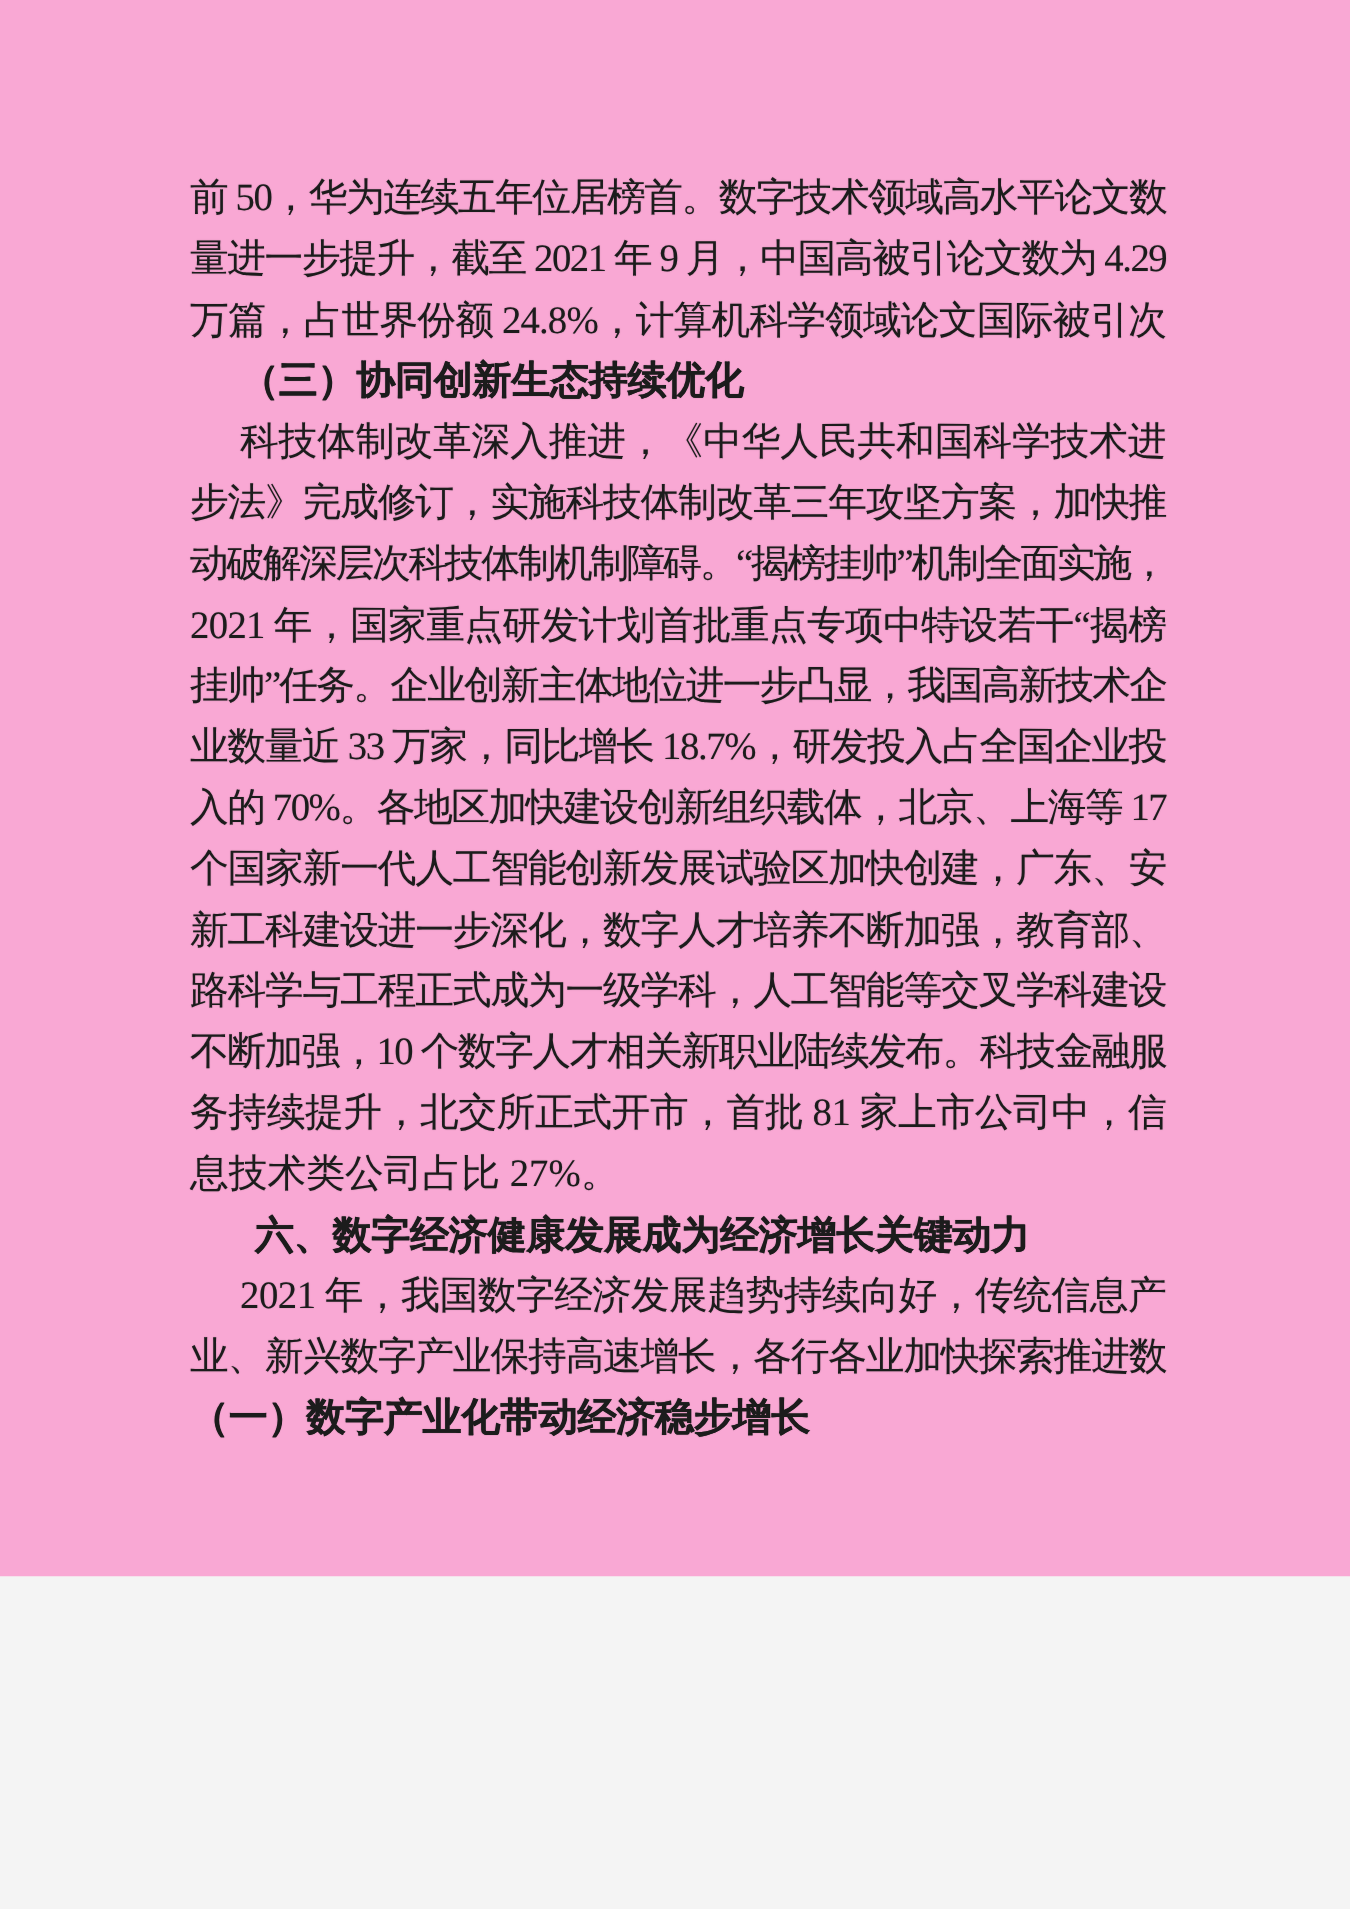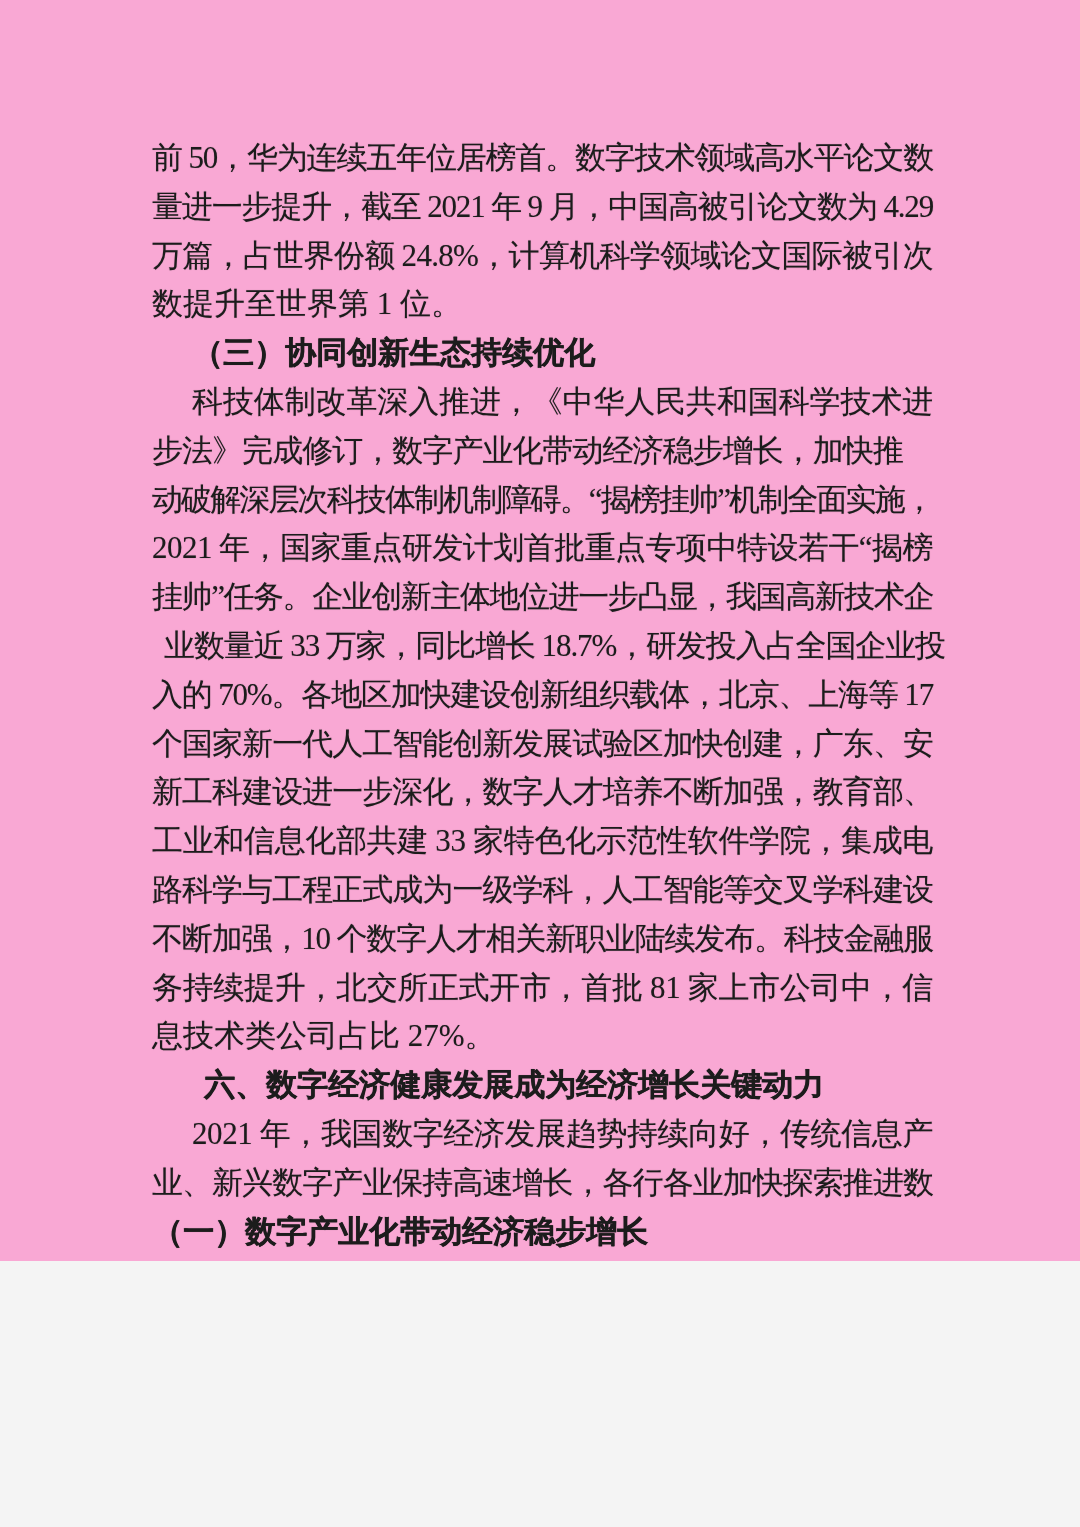--- a/index.html
+++ b/index.html
@@ -41,32 +41,30 @@
   }
 </style>
 </head>
 <body>
 
 <div class="page">
   <div class="doc-body">
       <div class="line"><span class="run" style="letter-spacing: -1.17px;">前 50，华为连续五年位居榜首。数字技术领域高水平论文数</span></div>
       <div class="line"><span class="run" style="letter-spacing: -1.157px;">量进一步提升，截至 2021 年 9 月，中国高被引论文数为 4.29</span></div>
       <div class="line"><span class="run" style="letter-spacing: -0.684px; text-align: center;">万篇，占世界份额 24.8%，计算机科学领域论文国际被引次</span></div>
-      <div class="line"><span class="run">数提升至世界第 1 位。</span></div>
       <div class="line heading"><span class="run" style="margin-left: 40px;">（三）协同创新生态持续优化</span></div>
       <div class="line"><span class="run" style="margin-left: 40px; letter-spacing: -0.125px;">科技体制改革深入推进，《中华人民共和国科学技术进</span></div>
-      <div class="line"><span class="run" style="letter-spacing: -0.962px;">步法》完成修订，数字产业化带动经济稳步增长，加快推</span></div>
+      <div class="line"><span class="run" style="letter-spacing: -0.962px;">步法》完成修订，实施科技体制改革三年攻坚方案，加快推</span></div>
       <div class="line"><span class="run" style="letter-spacing: -1.876px;">动破解深层次科技体制机制障碍。“揭榜挂帅”机制全面实施，</span></div>
       <div class="line"><span class="run" style="letter-spacing: -0.535px;">2021 年，国家重点研发计划首批重点专项中特设若干“揭榜</span></div>
       <div class="line"><span class="run" style="letter-spacing: -1.436px;">挂帅”任务。企业创新主体地位进一步凸显，我国高新技术企</span></div>
-      <div class="line"><span class="run" style="letter-spacing: -1.104px; margin-left: 12px;">业数量近 33 万家，同比增长 18.7%，研发投入占全国企业投</span></div>
+      <div class="line"><span class="run" style="letter-spacing: -1.104px;">业数量近 33 万家，同比增长 18.7%，研发投入占全国企业投</span></div>
       <div class="line"><span class="run" style="letter-spacing: -1.178px;">入的 70%。各地区加快建设创新组织载体，北京、上海等 17</span></div>
       <div class="line"><span class="run" style="letter-spacing: -0.962px;">个国家新一代人工智能创新发展试验区加快创建，广东、安</span></div>
       <div class="line"><span class="run" style="letter-spacing: -0.962px;">新工科建设进一步深化，数字人才培养不断加强，教育部、</span></div>
-      <div class="line"><span class="run" style="letter-spacing: -0.339px;">工业和信息化部共建 33 家特色化示范性软件学院，集成电</span></div>
       <div class="line"><span class="run" style="letter-spacing: -0.962px;">路科学与工程正式成为一级学科，人工智能等交叉学科建设</span></div>
       <div class="line"><span class="run" style="letter-spacing: -1.17px;">不断加强，10 个数字人才相关新职业陆续发布。科技金融服</span></div>
       <div class="line"><span class="run" style="letter-spacing: -0.339px;">务持续提升，北交所正式开市，首批 81 家上市公司中，信</span></div>
       <div class="line"><span class="run">息技术类公司占比 27%。</span></div>
       <div class="line heading"><span class="run" style="margin-left: 52px;">六、数字经济健康发展成为经济增长关键动力</span></div>
       <div class="line"><span class="run" style="margin-left: 40px; letter-spacing: -0.398px;">2021 年，我国数字经济发展趋势持续向好，传统信息产</span></div>
       <div class="line"><span class="run" style="letter-spacing: -0.962px;">业、新兴数字产业保持高速增长，各行各业加快探索推进数</span></div>
       <div class="line heading"><span class="run" style="">（一）数字产业化带动经济稳步增长</span></div>
     </div>
   <div class="footer">20</div>

